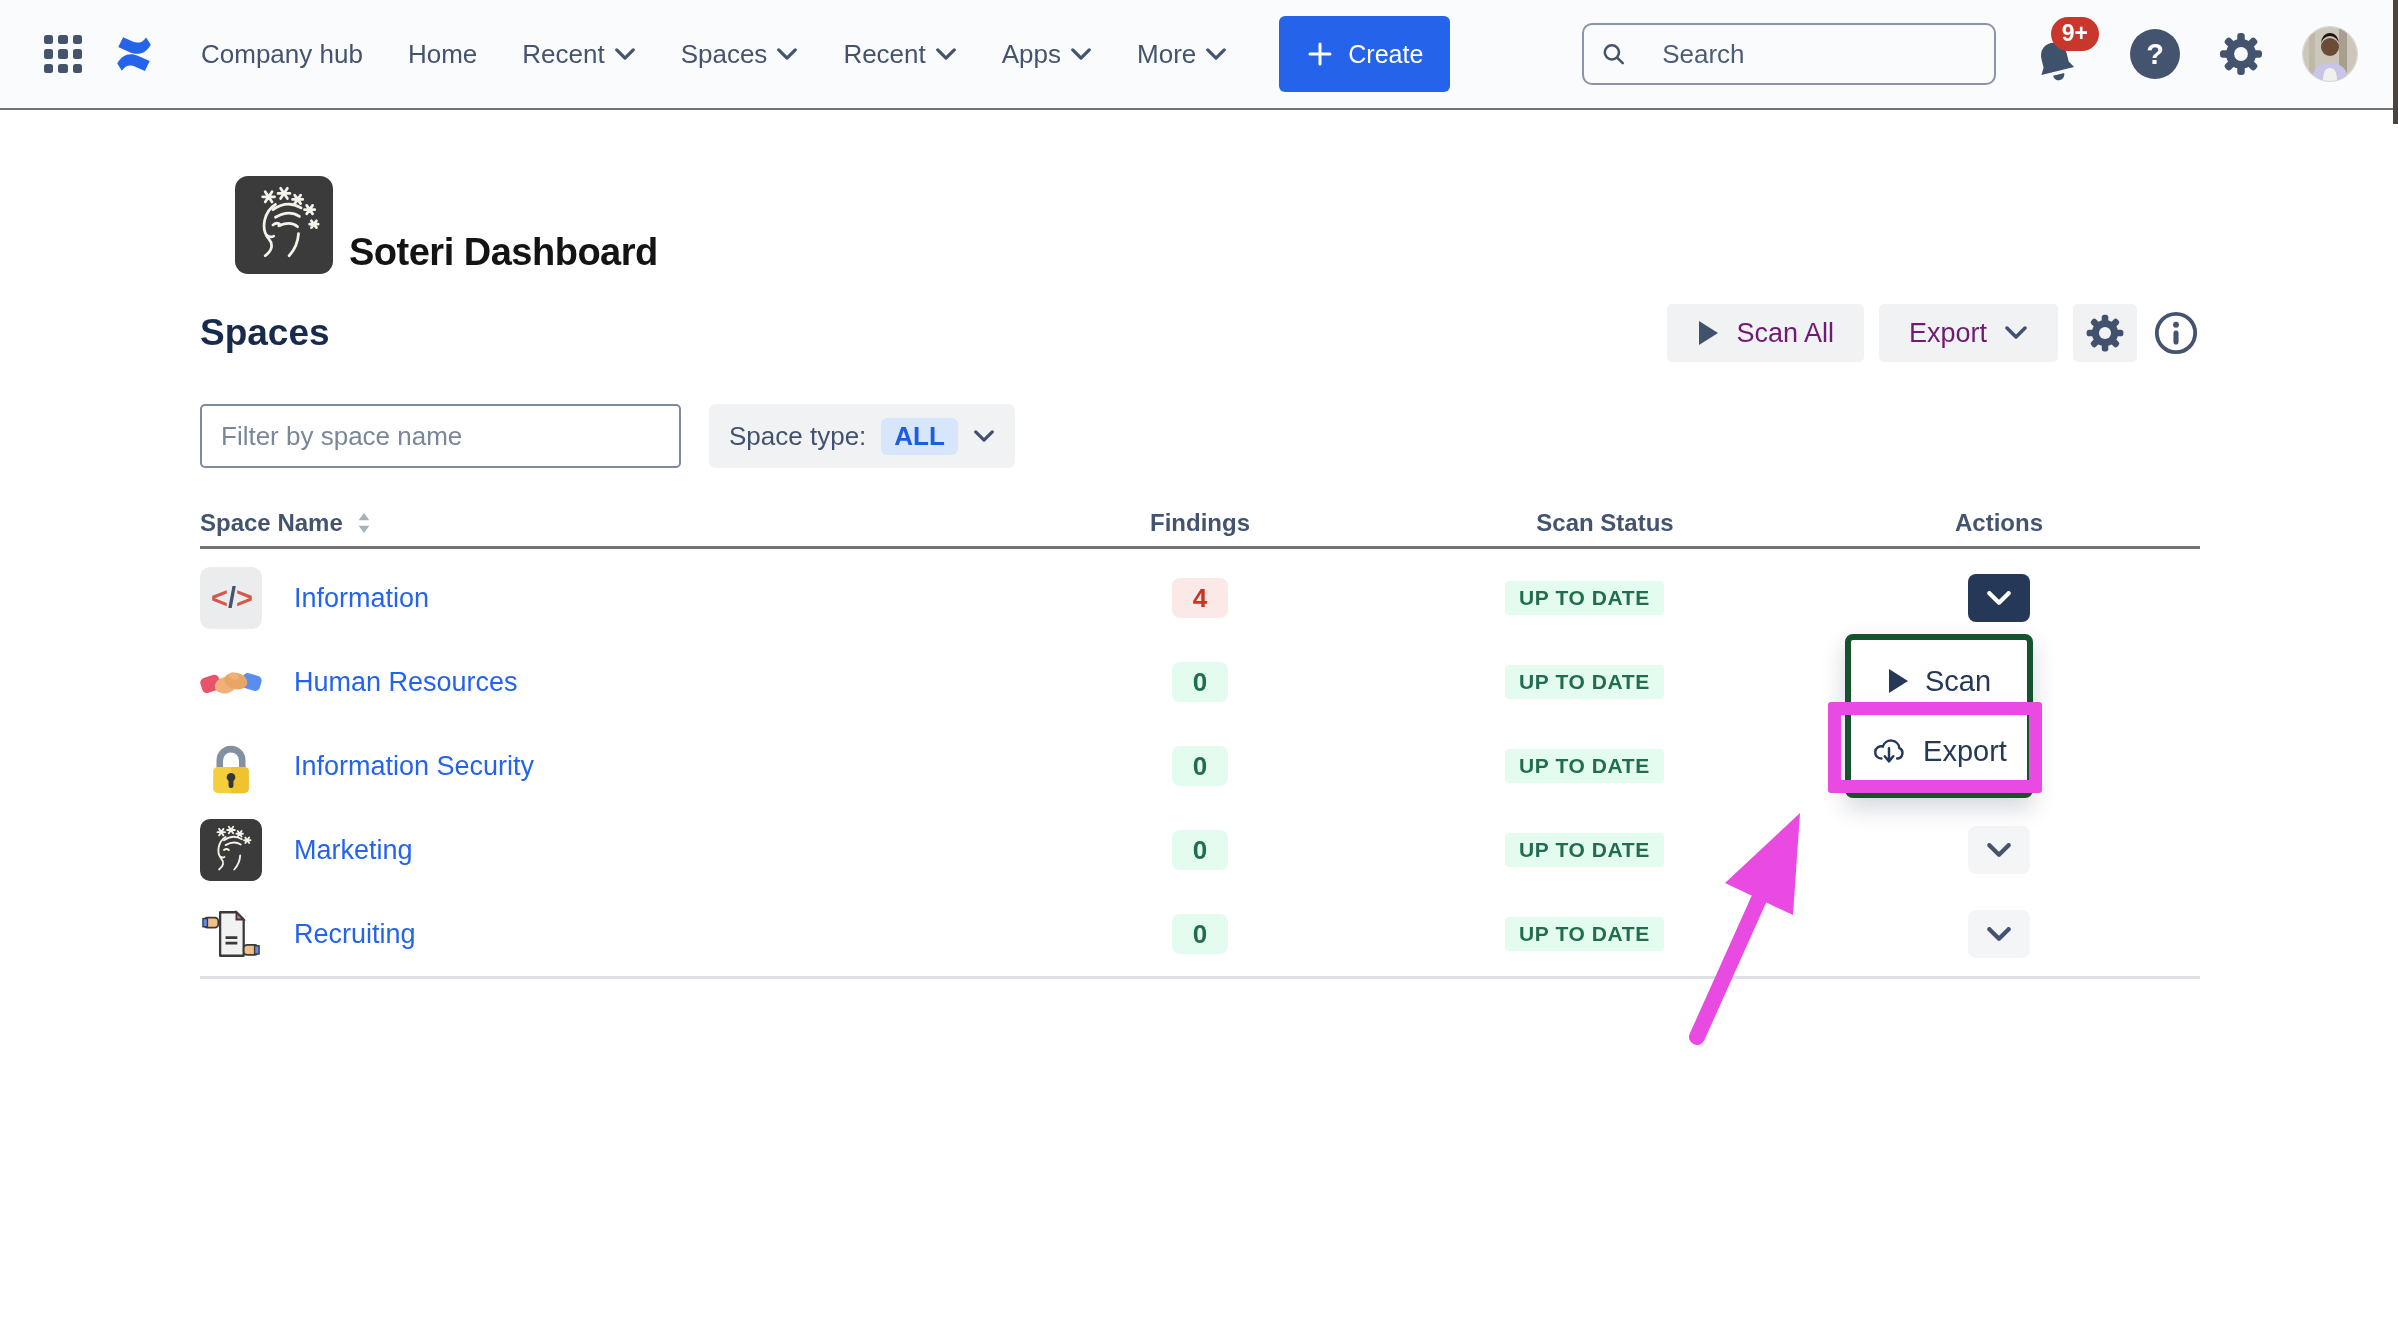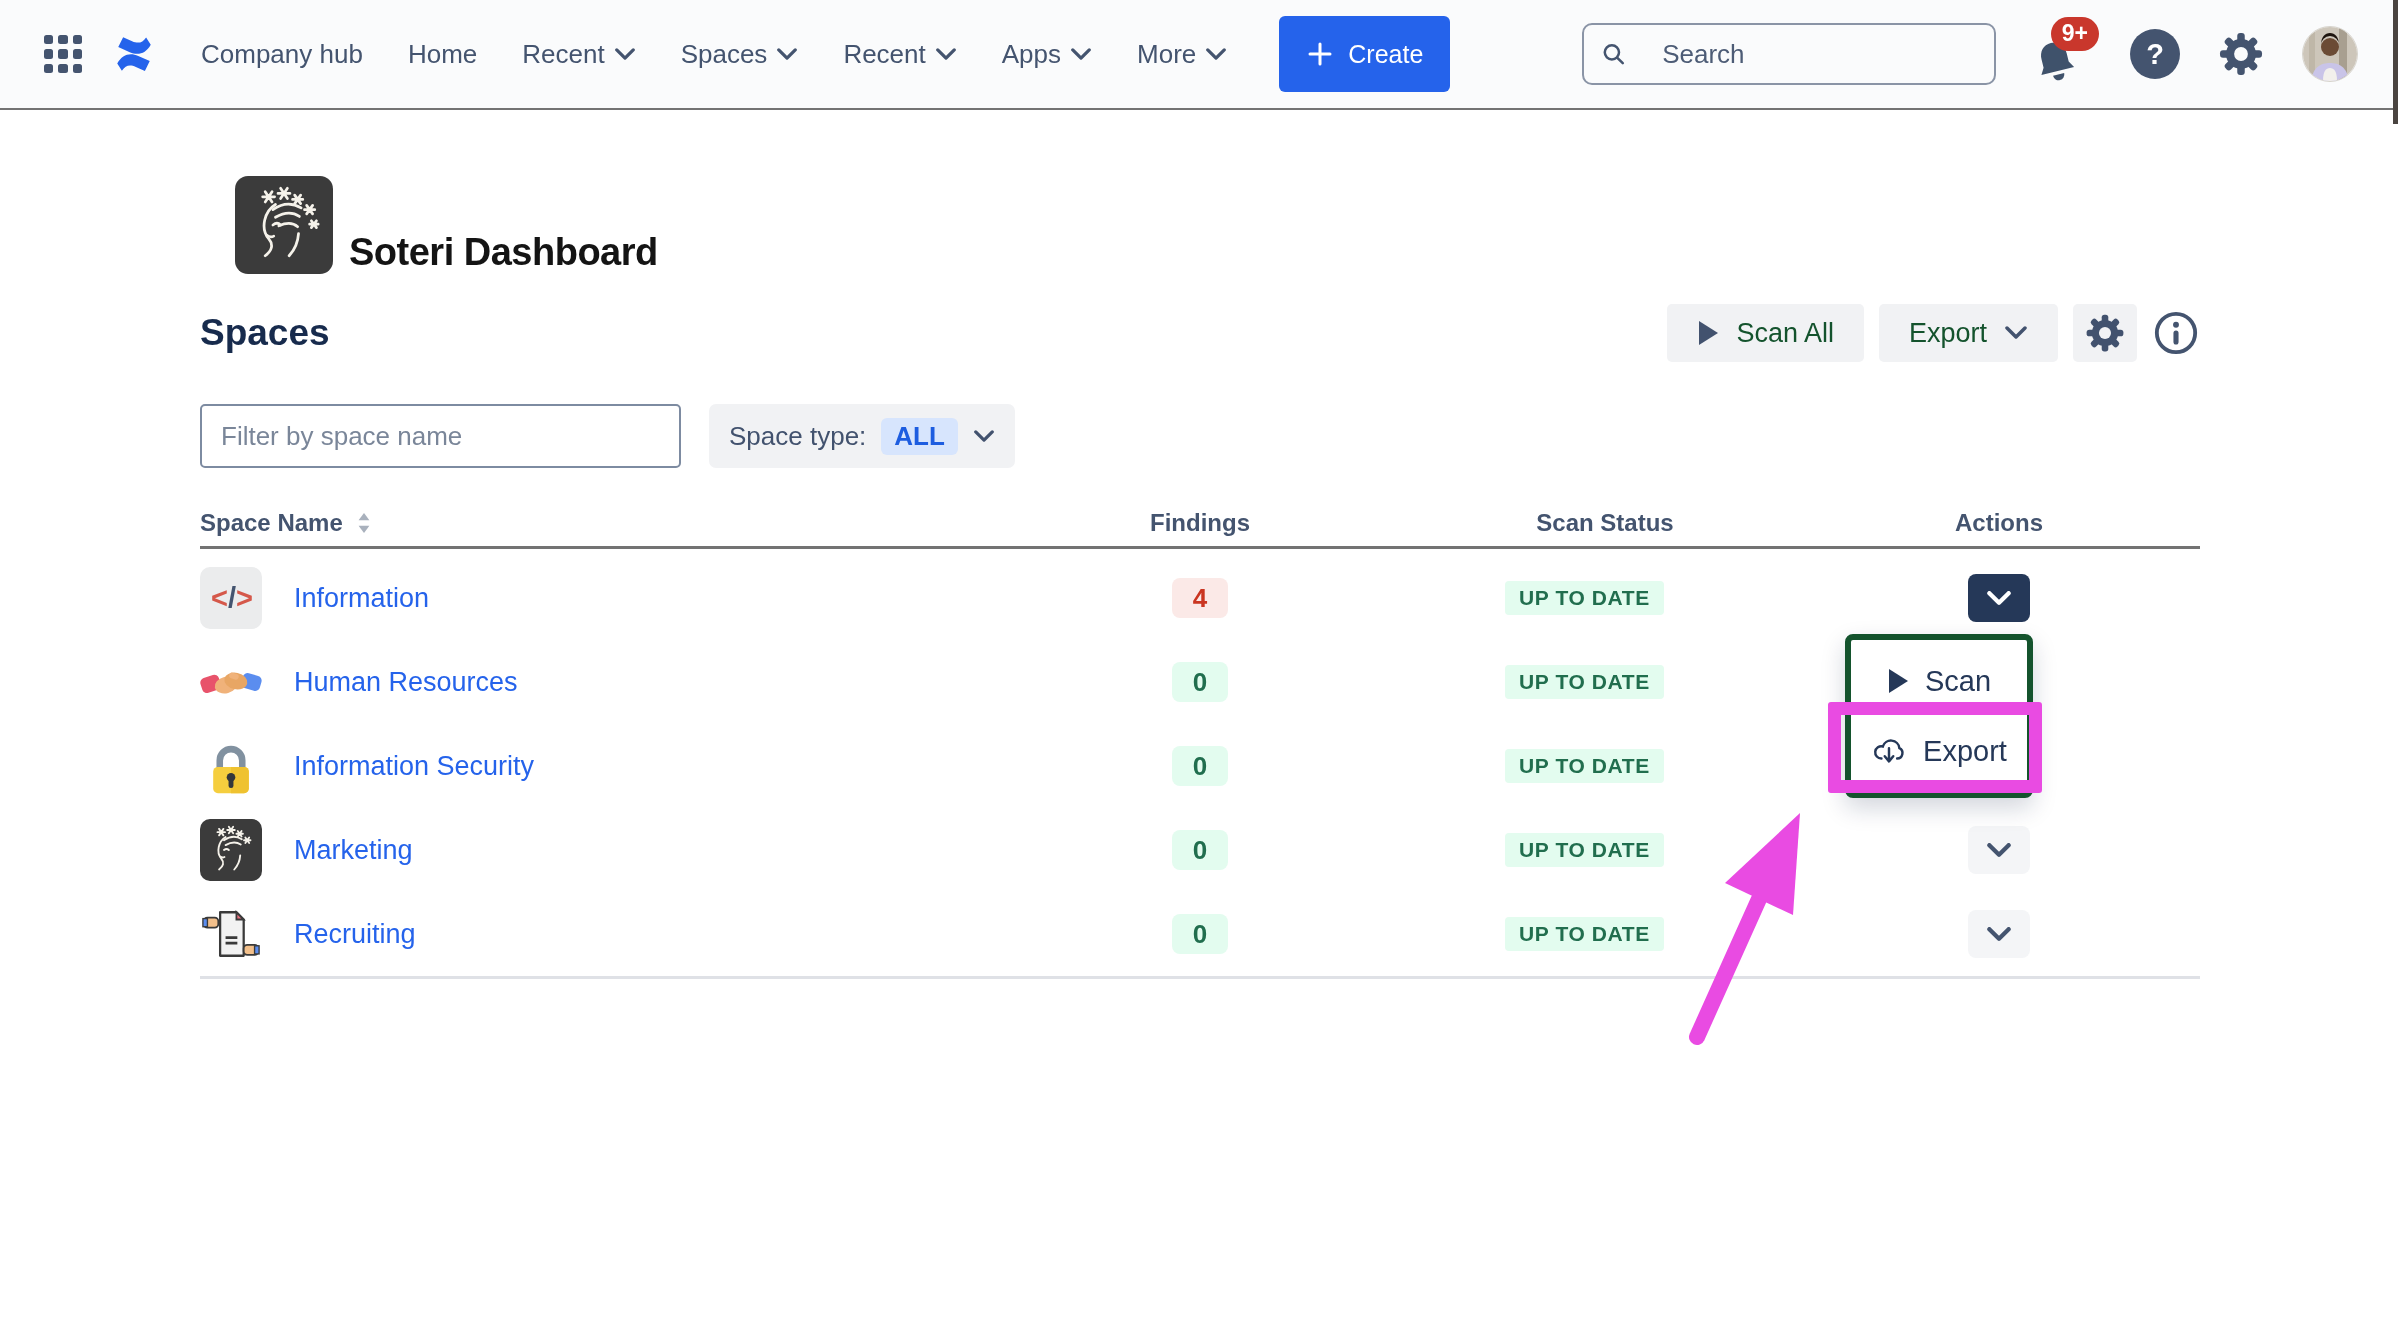--- a/index.html
+++ b/index.html
@@ -54,21 +54,21 @@
   .screen-edge { position: absolute; right: 0; top: 0; width: 5px; height: 124px; background: #4a4440; }
   
   .app-header { position: absolute; left: 200px; top: 176px; display: flex; align-items: flex-end; gap: 2px; margin-left: 35px; }
   .app-logo { width: 98px; height: 98px; border-radius: 13px; background: #3B3B3B; padding: 8px; }
   .app-title { font-size: 38px; font-weight: 700; color: #141414; letter-spacing: -0.5px; margin-left: 14px; }
   
   .section-row { position: absolute; left: 200px; top: 304px; width: 2000px; height: 58px; display: flex; align-items: center; }
   .section-heading { font-size: 37px; font-weight: 700; color: #172B4D; }
   .section-actions { margin-left: auto; display: flex; align-items: center; gap: 15px; }
   .soft-btn {
-    height: 58px; border: none; border-radius: 5px; background: #F1F2F4; color: #14532d;
+    height: 58px; border: none; border-radius: 5px; background: #F1F2F4; color: #701a75;
     font-size: 27px; font-weight: 500; display: flex; align-items: center; gap: 17px;
     padding: 0 30px; cursor: pointer; font-family: inherit;
   }
   .icon-btn { width: 64px; padding: 0; justify-content: center; }
   .info-btn { background: transparent; border: none; width: 48px; height: 48px; padding: 0; cursor: pointer; display: flex; align-items: center; justify-content: center; }
   
   .filter-row { position: absolute; left: 200px; top: 404px; height: 64px; display: flex; gap: 16px; }
   .filter-input {
     width: 481px; height: 64px; border: 2px solid #7D8BA1; border-radius: 5px;
     font-size: 26px; color: #172B4D; padding: 0 19px; font-family: inherit; outline: none; background: #fff;

